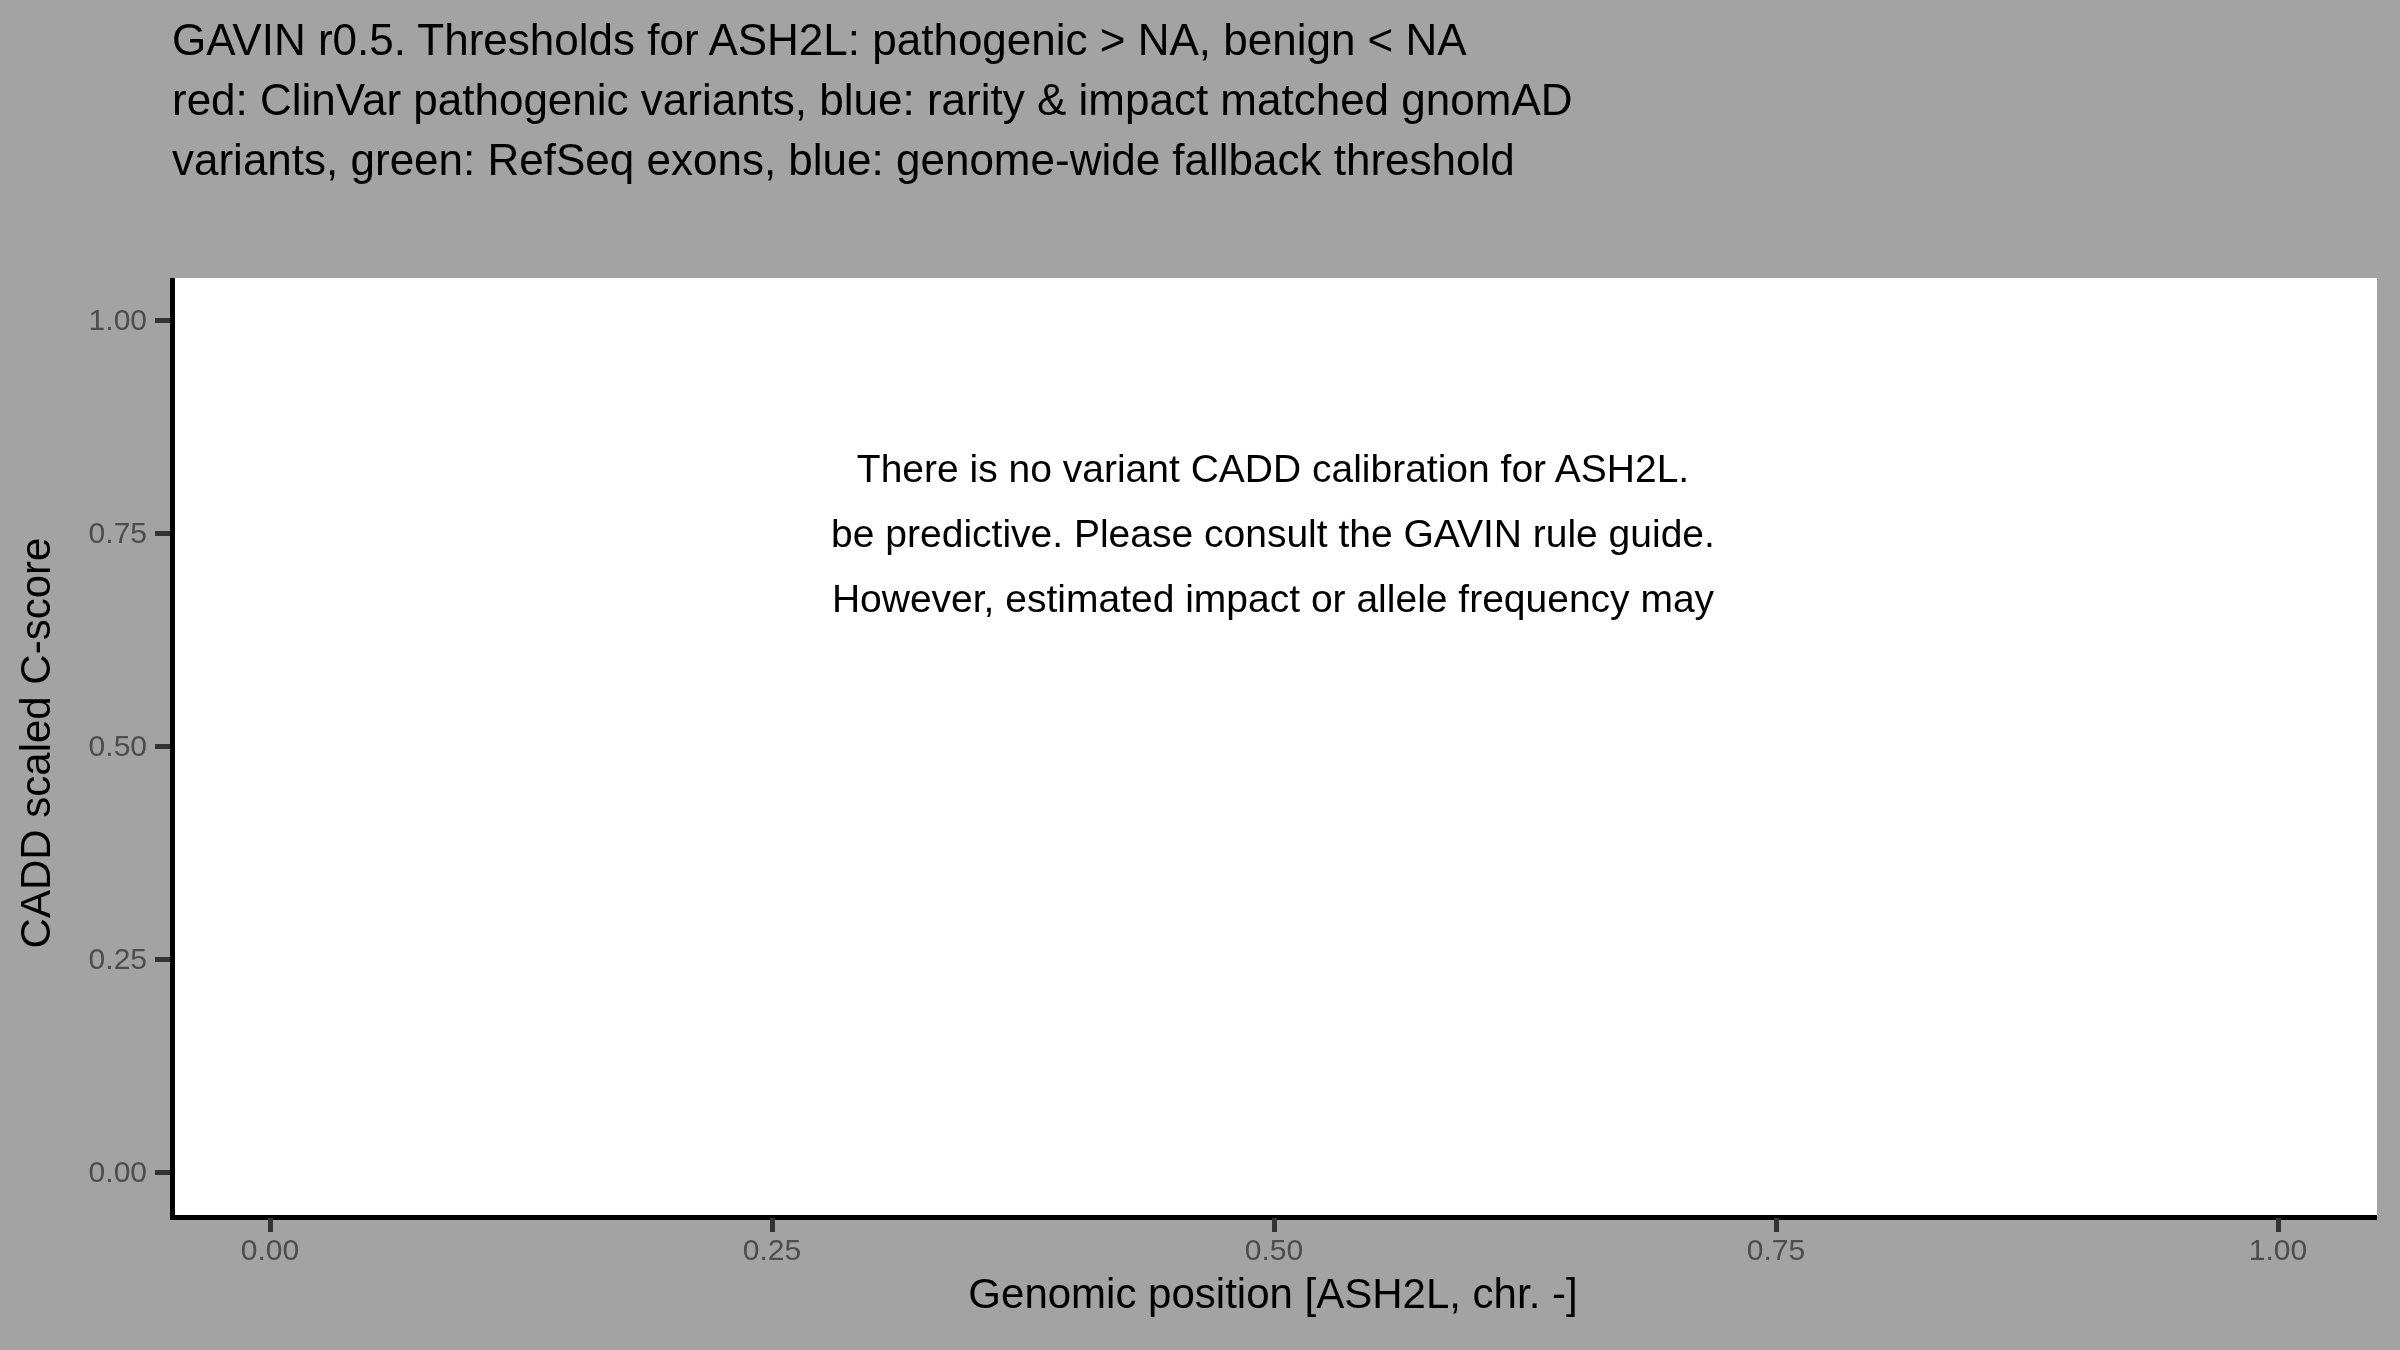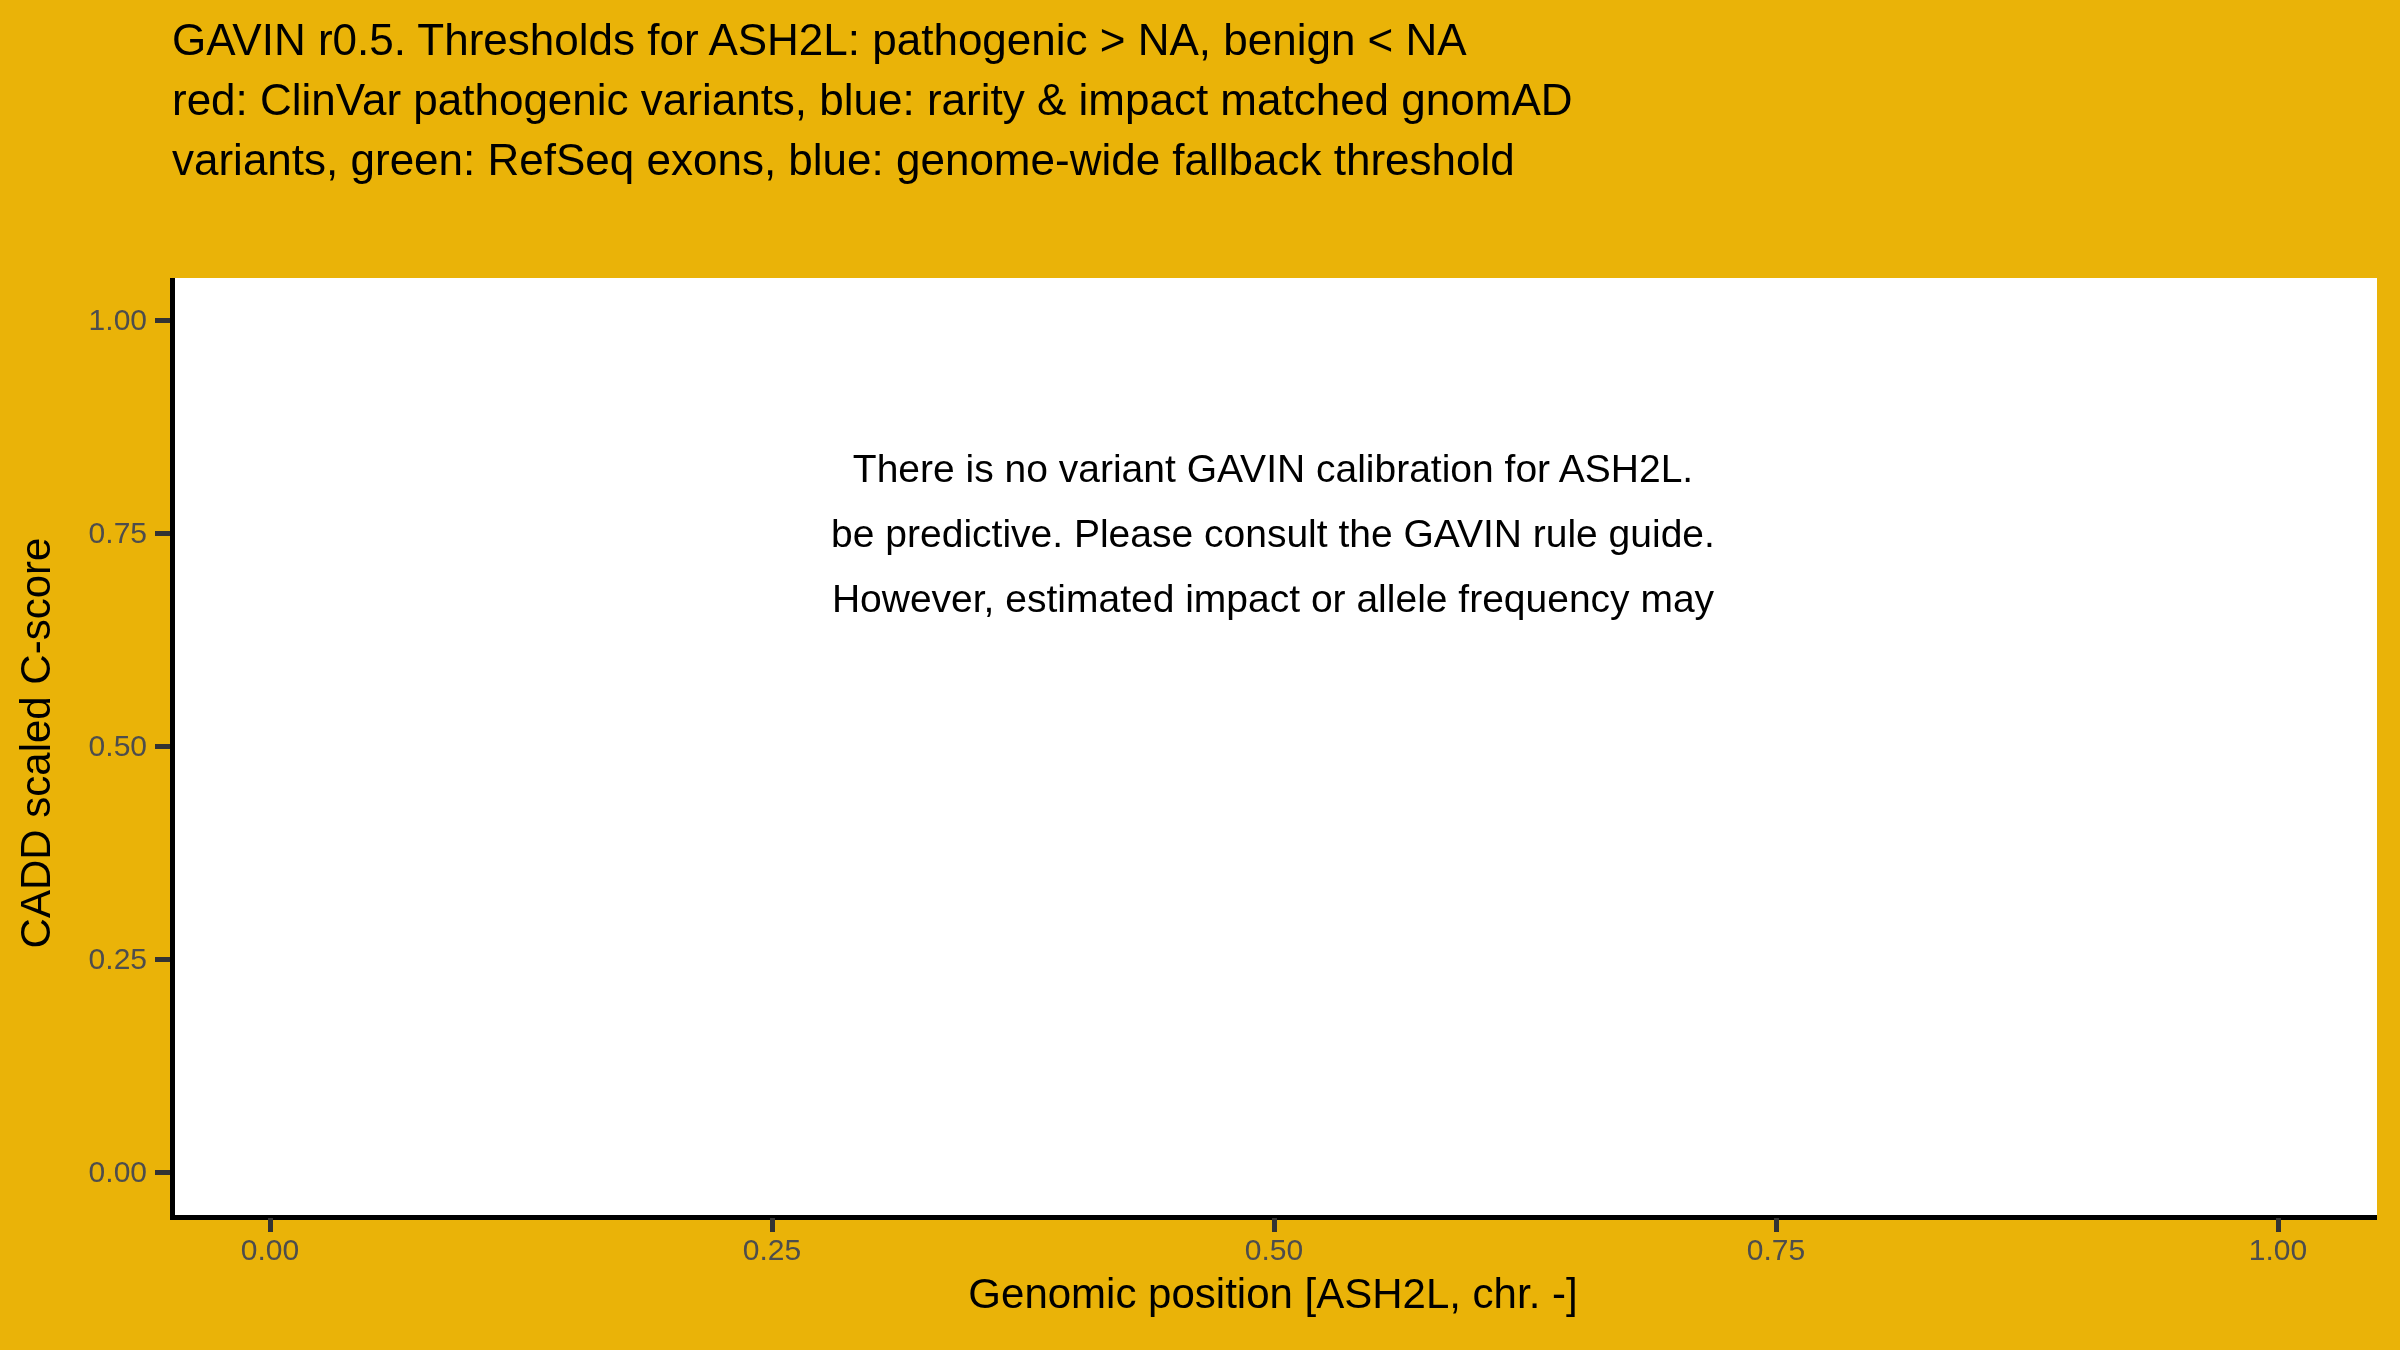--- a/index.html
+++ b/index.html
@@ -4,21 +4,21 @@
 <style>
   html, body {
     margin: 0;
     padding: 0;
     width: 2400px;
     height: 1350px;
     background: #ffffff;
     font-family: "Liberation Sans", sans-serif;
     overflow: hidden;
   }
-  .stage { position: relative; width: 2400px; height: 1350px; background:#eab308; }
+  .stage { position: relative; width: 2400px; height: 1350px; background:#a3a3a3; }
 
   .title-block {
     position: absolute;
     left: 172px;
     top: 10px;
     font-size: 44px;
     line-height: 60px;
     color: #000000;
     white-space: nowrap;
   }
@@ -106,21 +106,21 @@
 
   <div class="title-block">
     <div>GAVIN r0.5. Thresholds for ASH2L: pathogenic &gt; NA, benign &lt; NA</div>
     <div>red: ClinVar pathogenic variants, blue: rarity &amp; impact matched gnomAD</div>
     <div>variants, green: RefSeq exons, blue: genome-wide fallback threshold</div>
   </div>
 
   <div class="plot-panel"></div>
 
   <div class="annotation-block">
-    <div>There is no variant GAVIN calibration for ASH2L.</div>
+    <div>There is no variant CADD calibration for ASH2L.</div>
     <div>be predictive. Please consult the GAVIN rule guide.</div>
     <div>However, estimated impact or allele frequency may</div>
   </div>
 
   <div class="tick-x" style="left:268px"></div>
   <div class="tick-x" style="left:770px"></div>
   <div class="tick-x" style="left:1272px"></div>
   <div class="tick-x" style="left:1774px"></div>
   <div class="tick-x" style="left:2276px"></div>
 

